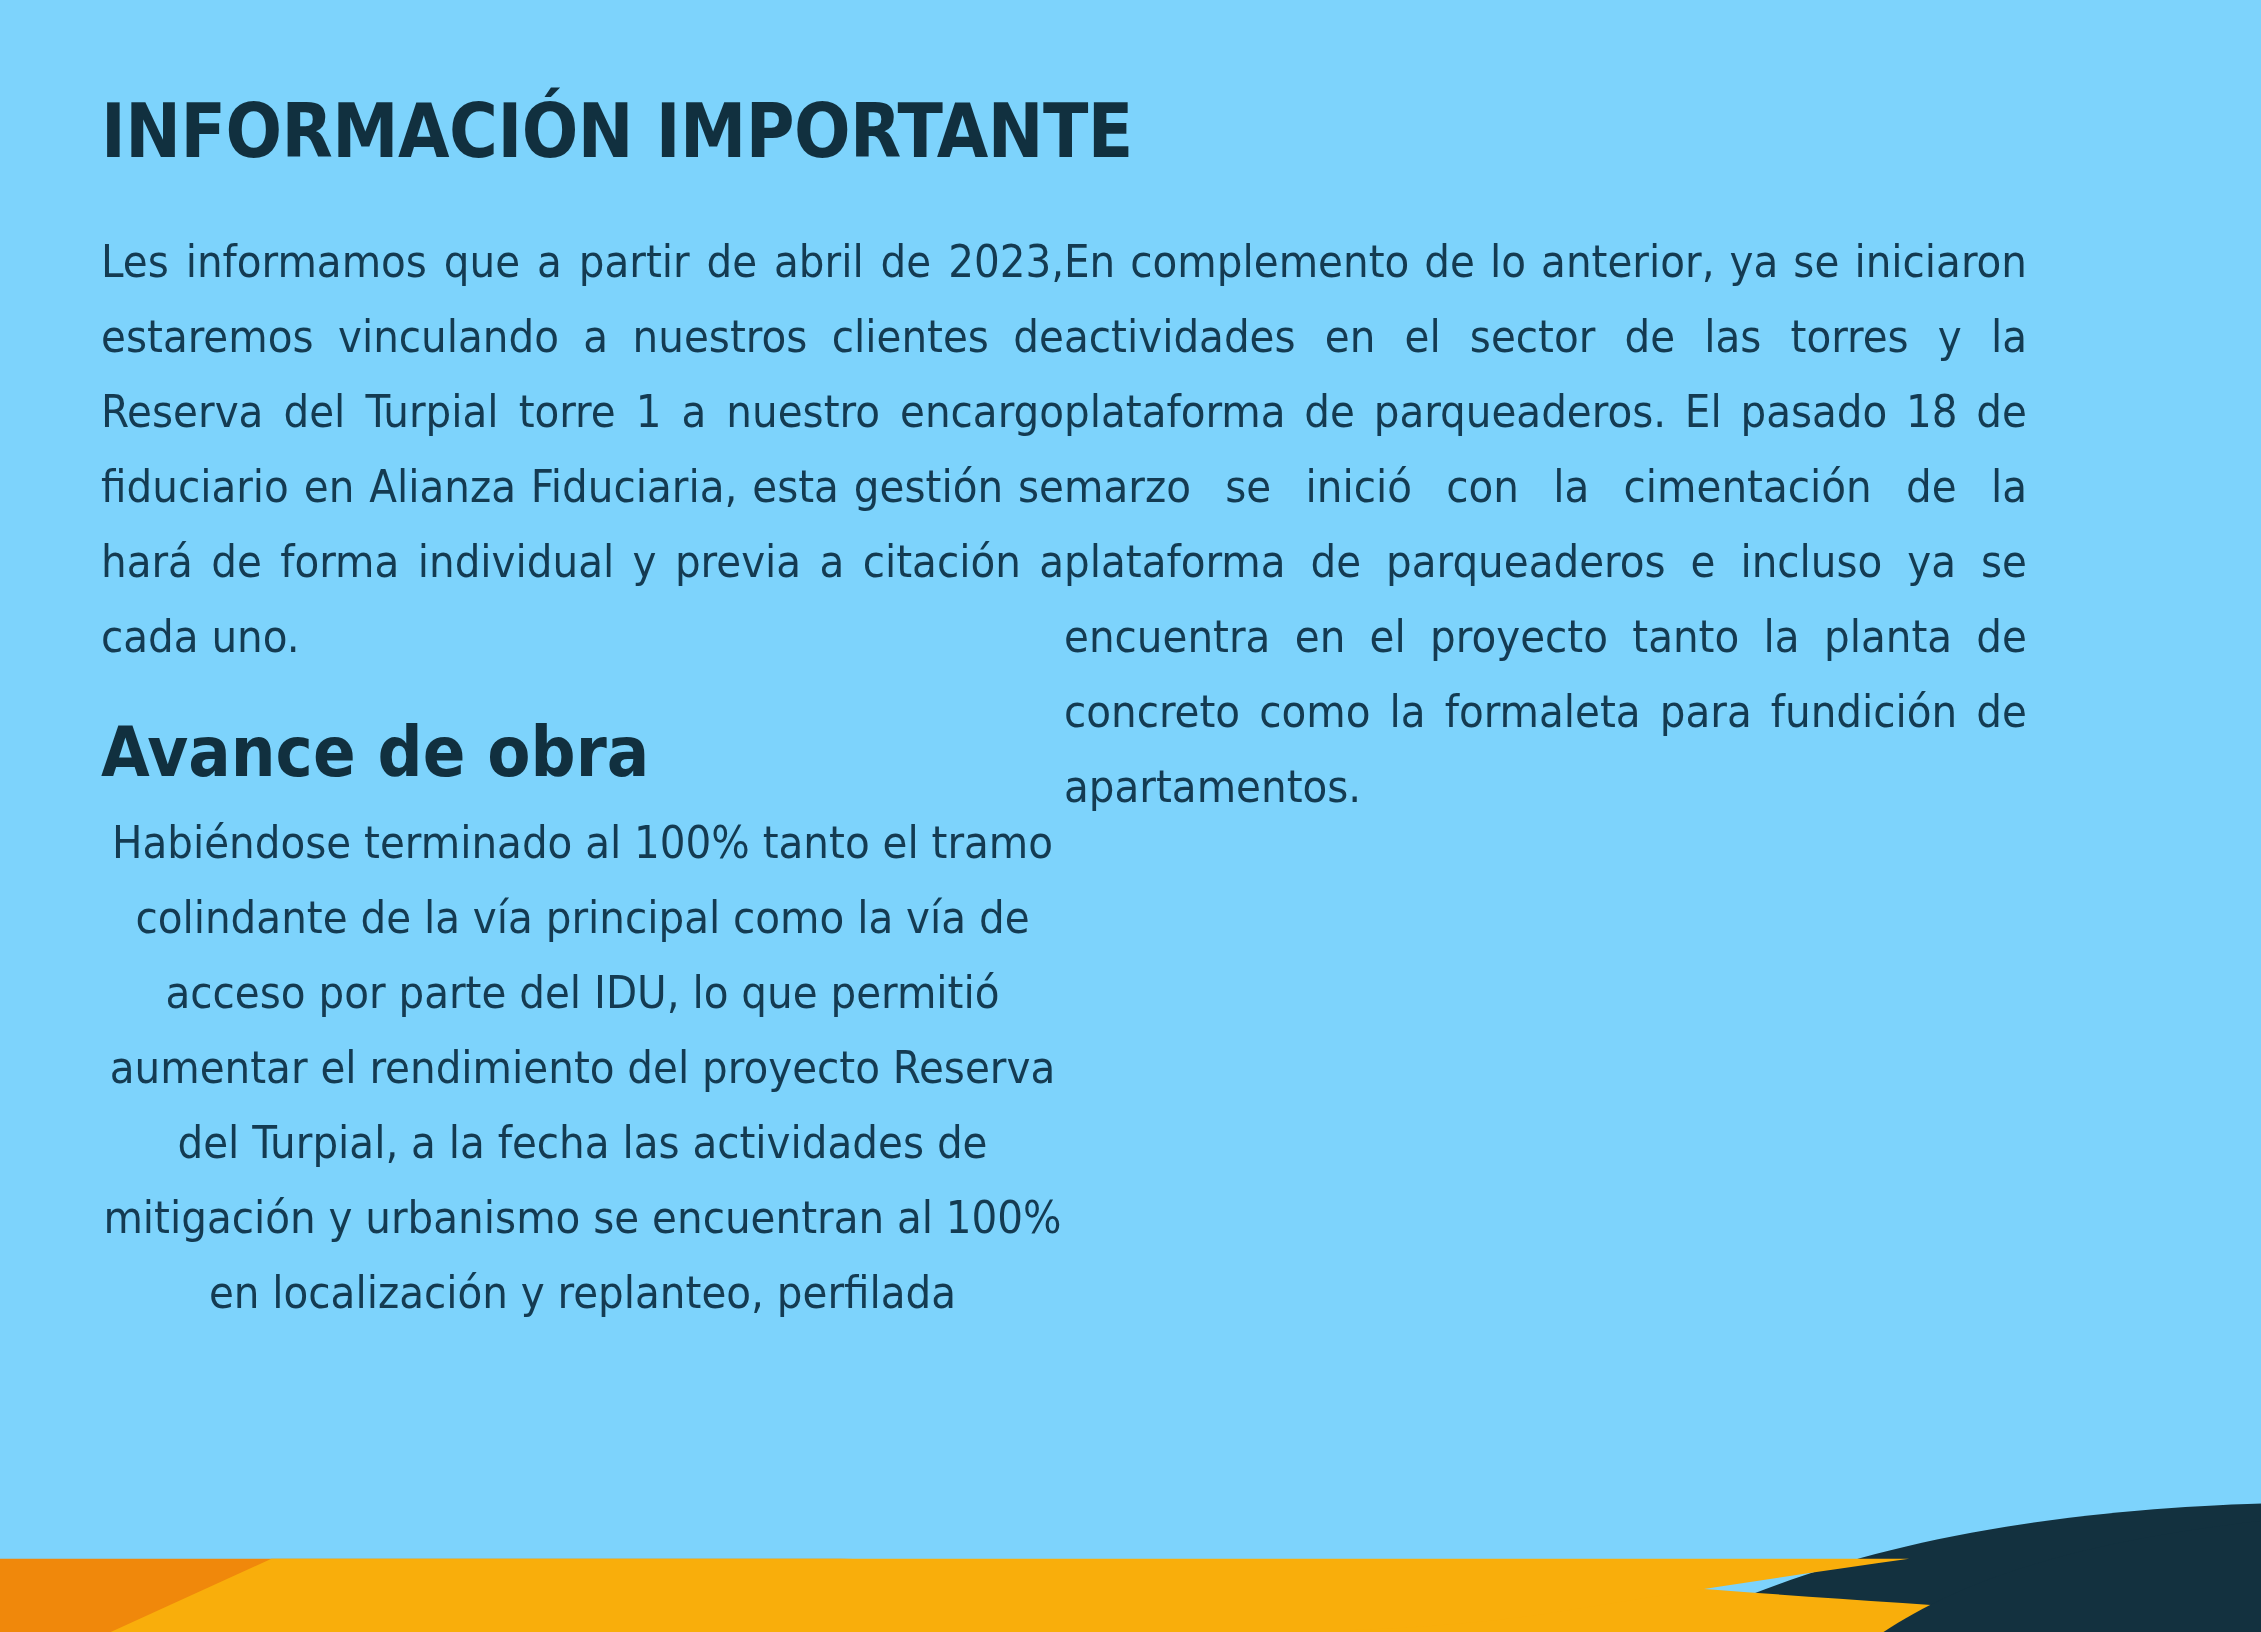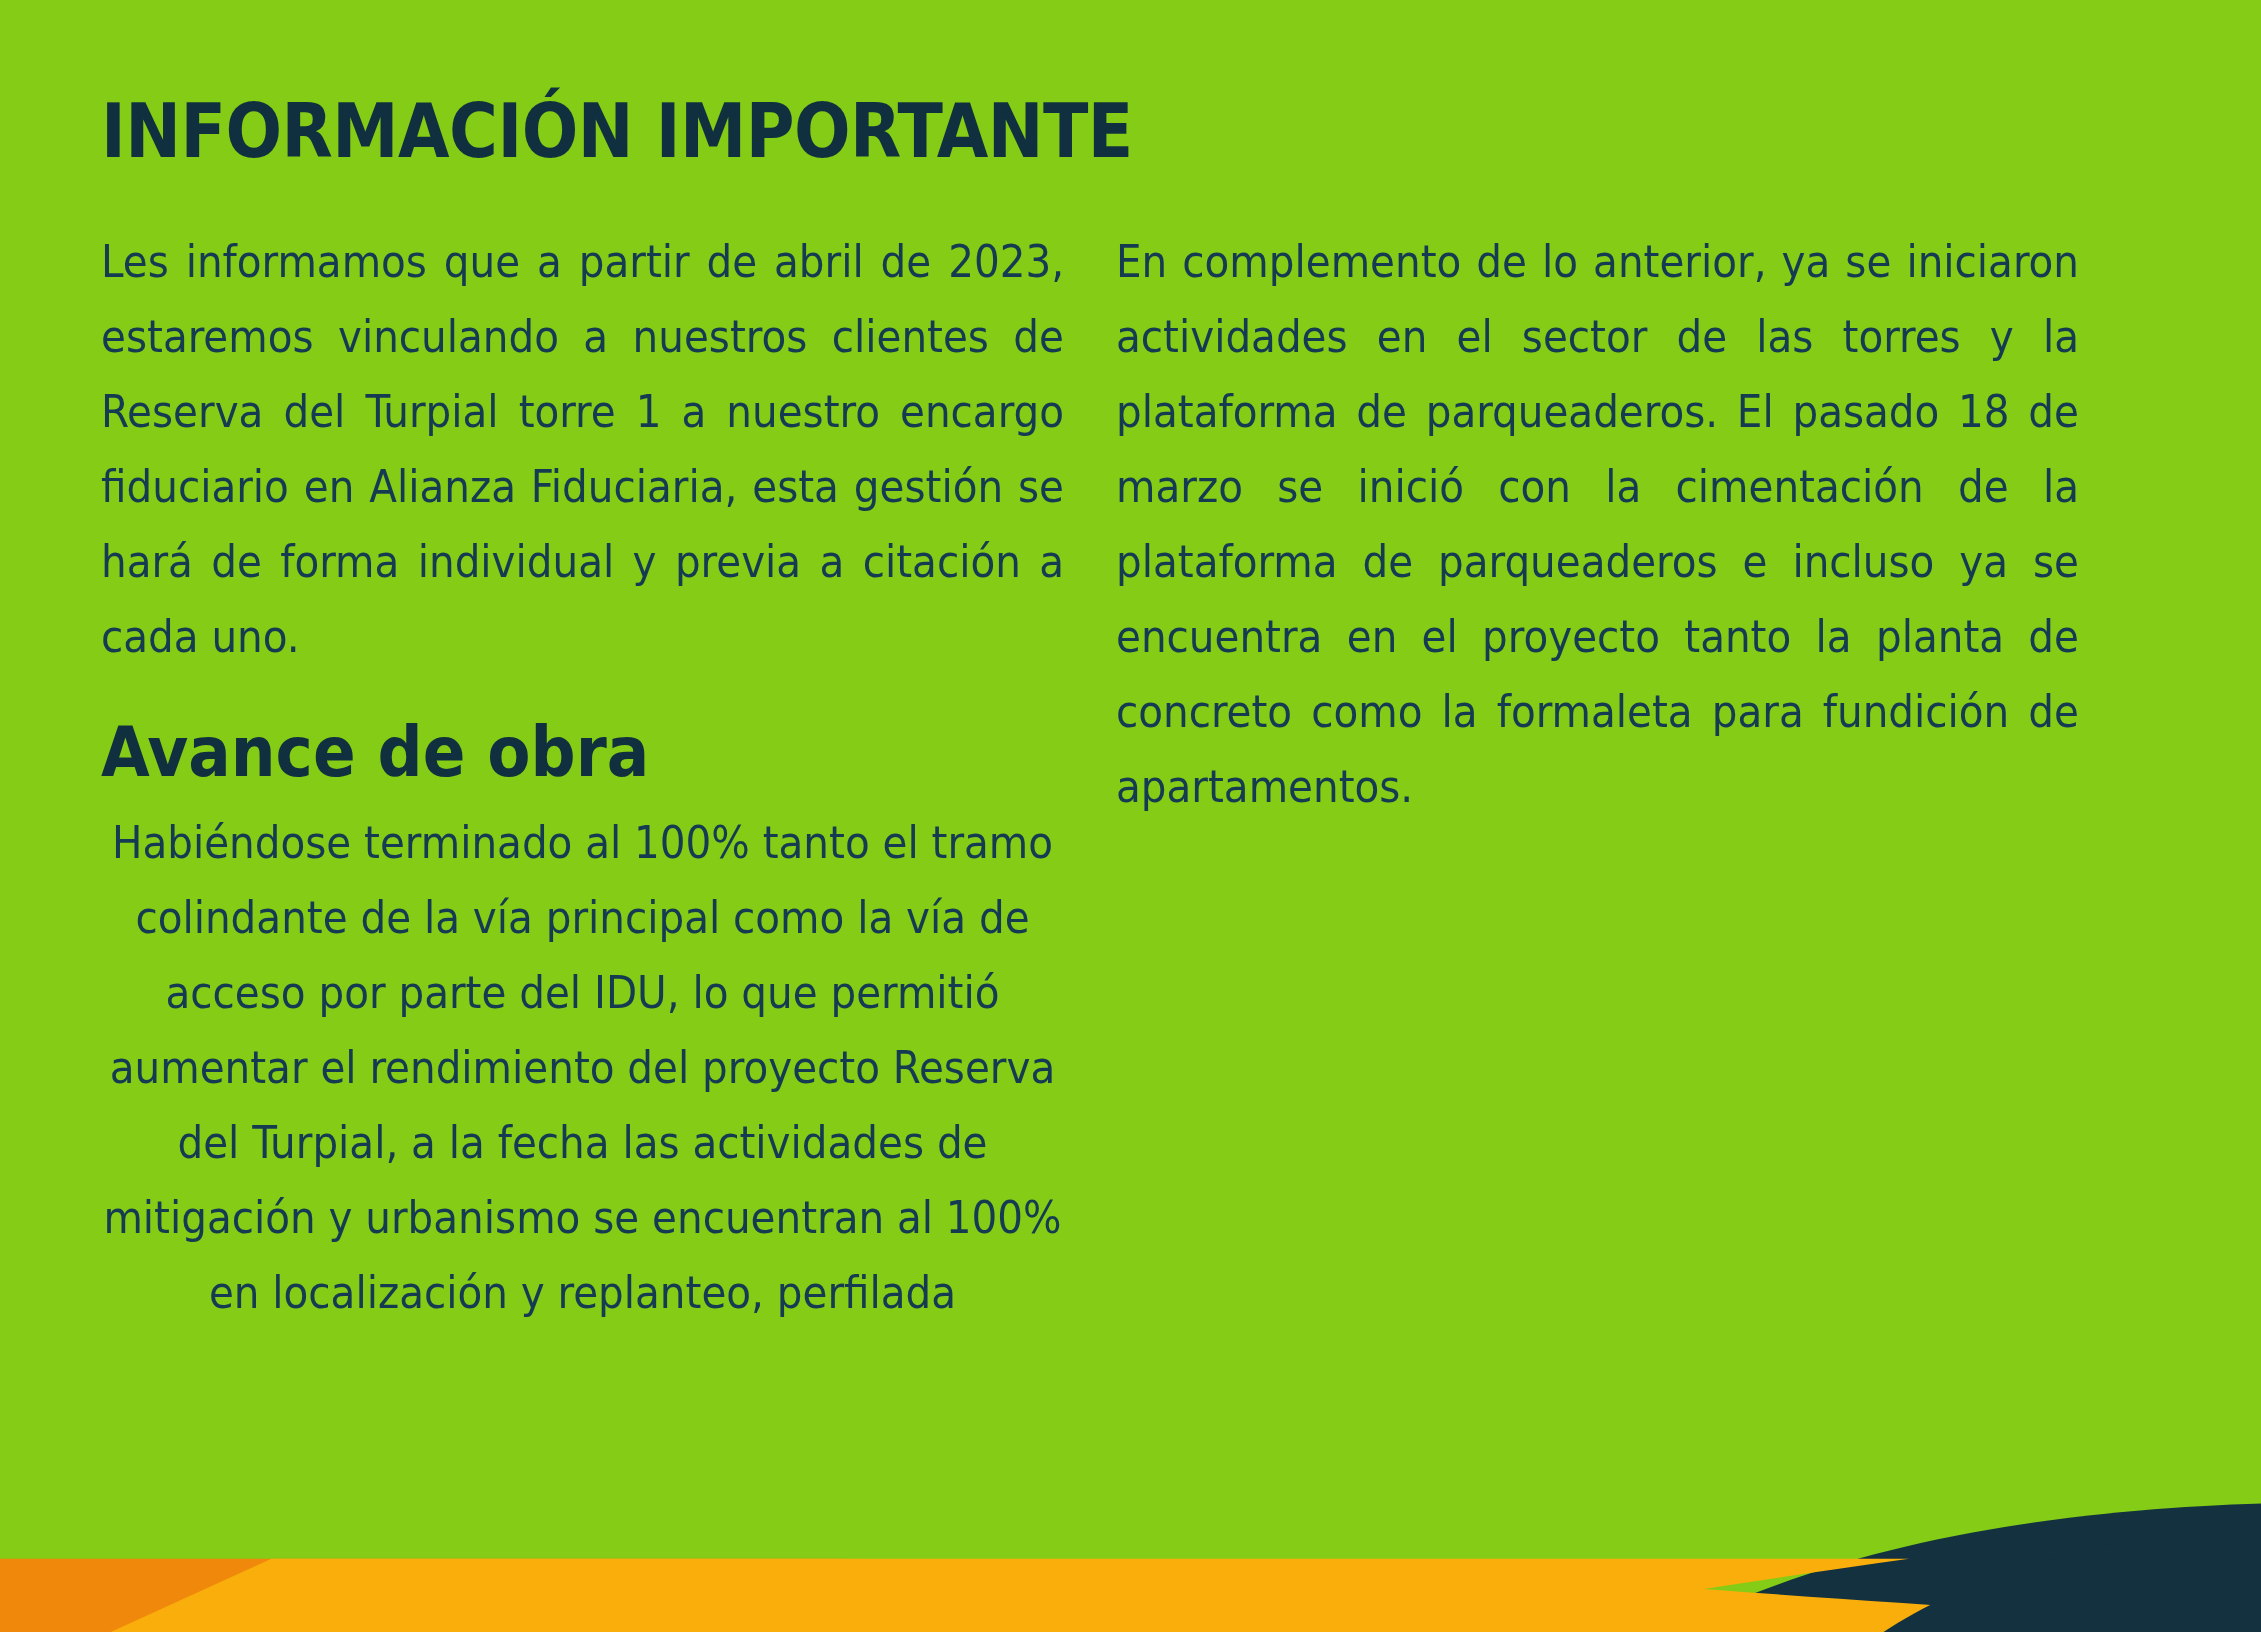--- a/index.html
+++ b/index.html
@@ -11,21 +11,21 @@
     height: 1633px;
     background: #FBFCFC;
     font-family: "DejaVu Sans Condensed", "Liberation Sans Narrow", "Liberation Sans", sans-serif;
     overflow: hidden;
     position: relative;
   }
 
   .page {
     position: absolute;
     inset: 0;
-    background: #84cc16;
+    background: #7dd3fc;
   }
 
   
   .page-title {
     position: absolute;
     left: 101px;
     top: 43px;
     font-size: 74px;
     font-weight: 700;
     letter-spacing: -0.5px;
@@ -35,21 +35,20 @@
     line-height: 1.05;
   }
 
   
   .columns {
     position: absolute;
     left: 101px;
     top: 224px;
     width: 1977px;
     display: flex;
-    gap: 52px;
   }
   .col {
     width: 963px;
     flex: 0 0 963px;
   }
 
   .body-par {
     font-size: 45px;
     line-height: 75px;
     color: #143B52;

